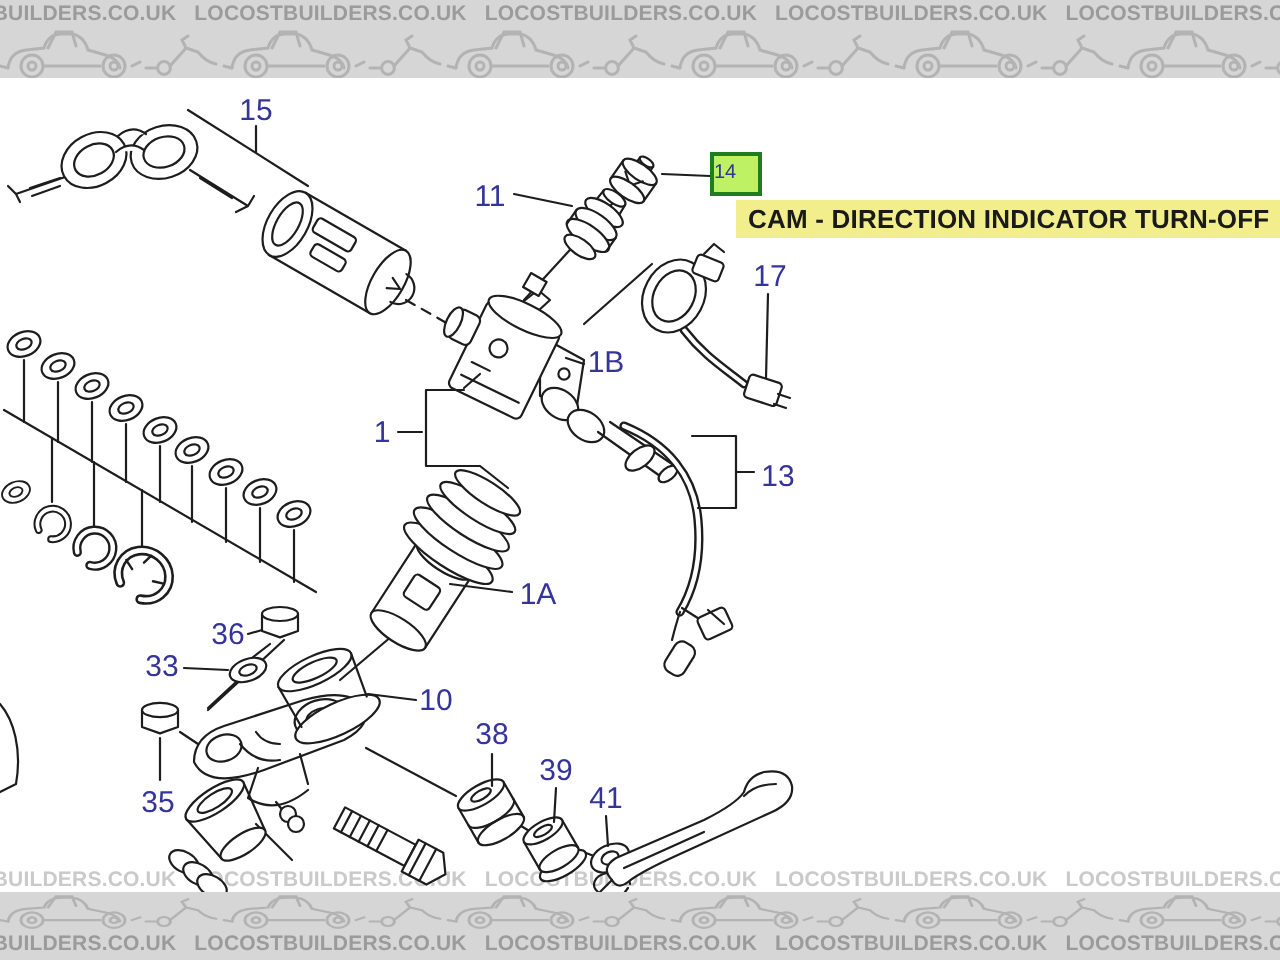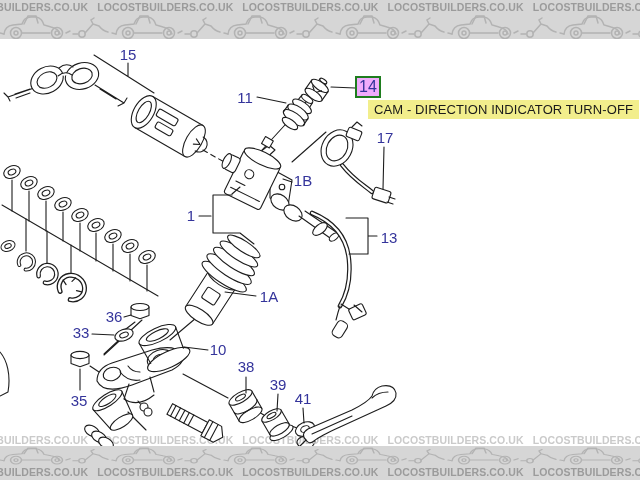--- a/index.html
+++ b/index.html
@@ -14,24 +14,24 @@
   .wm-faint-row{position:absolute;top:434px;left:0;width:640px;display:flex;gap:9px;white-space:nowrap;
                 margin-left:0;padding-left:-48px;font-weight:bold;font-size:10.5px;letter-spacing:.1px;
                 color:#cacaca;line-height:12px;z-index:1;overflow:hidden;}
   .wm-faint-row{padding-left:0;left:-48px;width:740px;}
   .wm-cars{display:block;}
   
   .art{position:absolute;left:0;top:0;z-index:2;}
   .plabel{font-family:"Liberation Sans",sans-serif;font-size:15px;text-anchor:middle;stroke:none;}
   
   .cam-box{position:absolute;left:355px;top:76px;width:22px;height:18px;z-index:3;
-           border:2.5px solid #1e7d1e;background:#f0abfc;color:#34349b;
-           font-size:16px;text-align:center;line-height:18px;}
+           border:2.5px solid #1e7d1e;background:#bef264;color:#34349b;
+           font-size:10px;text-align:left;line-height:18px;}
   .cam-label{position:absolute;left:368px;top:100px;height:19px;z-index:3;background:#f2ee8c;
-             color:#1a1a1a;font-weight:normal;font-size:13px;line-height:19px;
+             color:#1a1a1a;font-weight:bold;font-size:13px;line-height:19px;
              padding:0 6px;white-space:nowrap;letter-spacing:.1px;}
 </style>
 </head>
 <body>
 
 <div class="screen">
 
   <div class="banner banner-top">
     <div class="wm-text-row">
       <span>LOCOSTBUILDERS.CO.UK</span>

